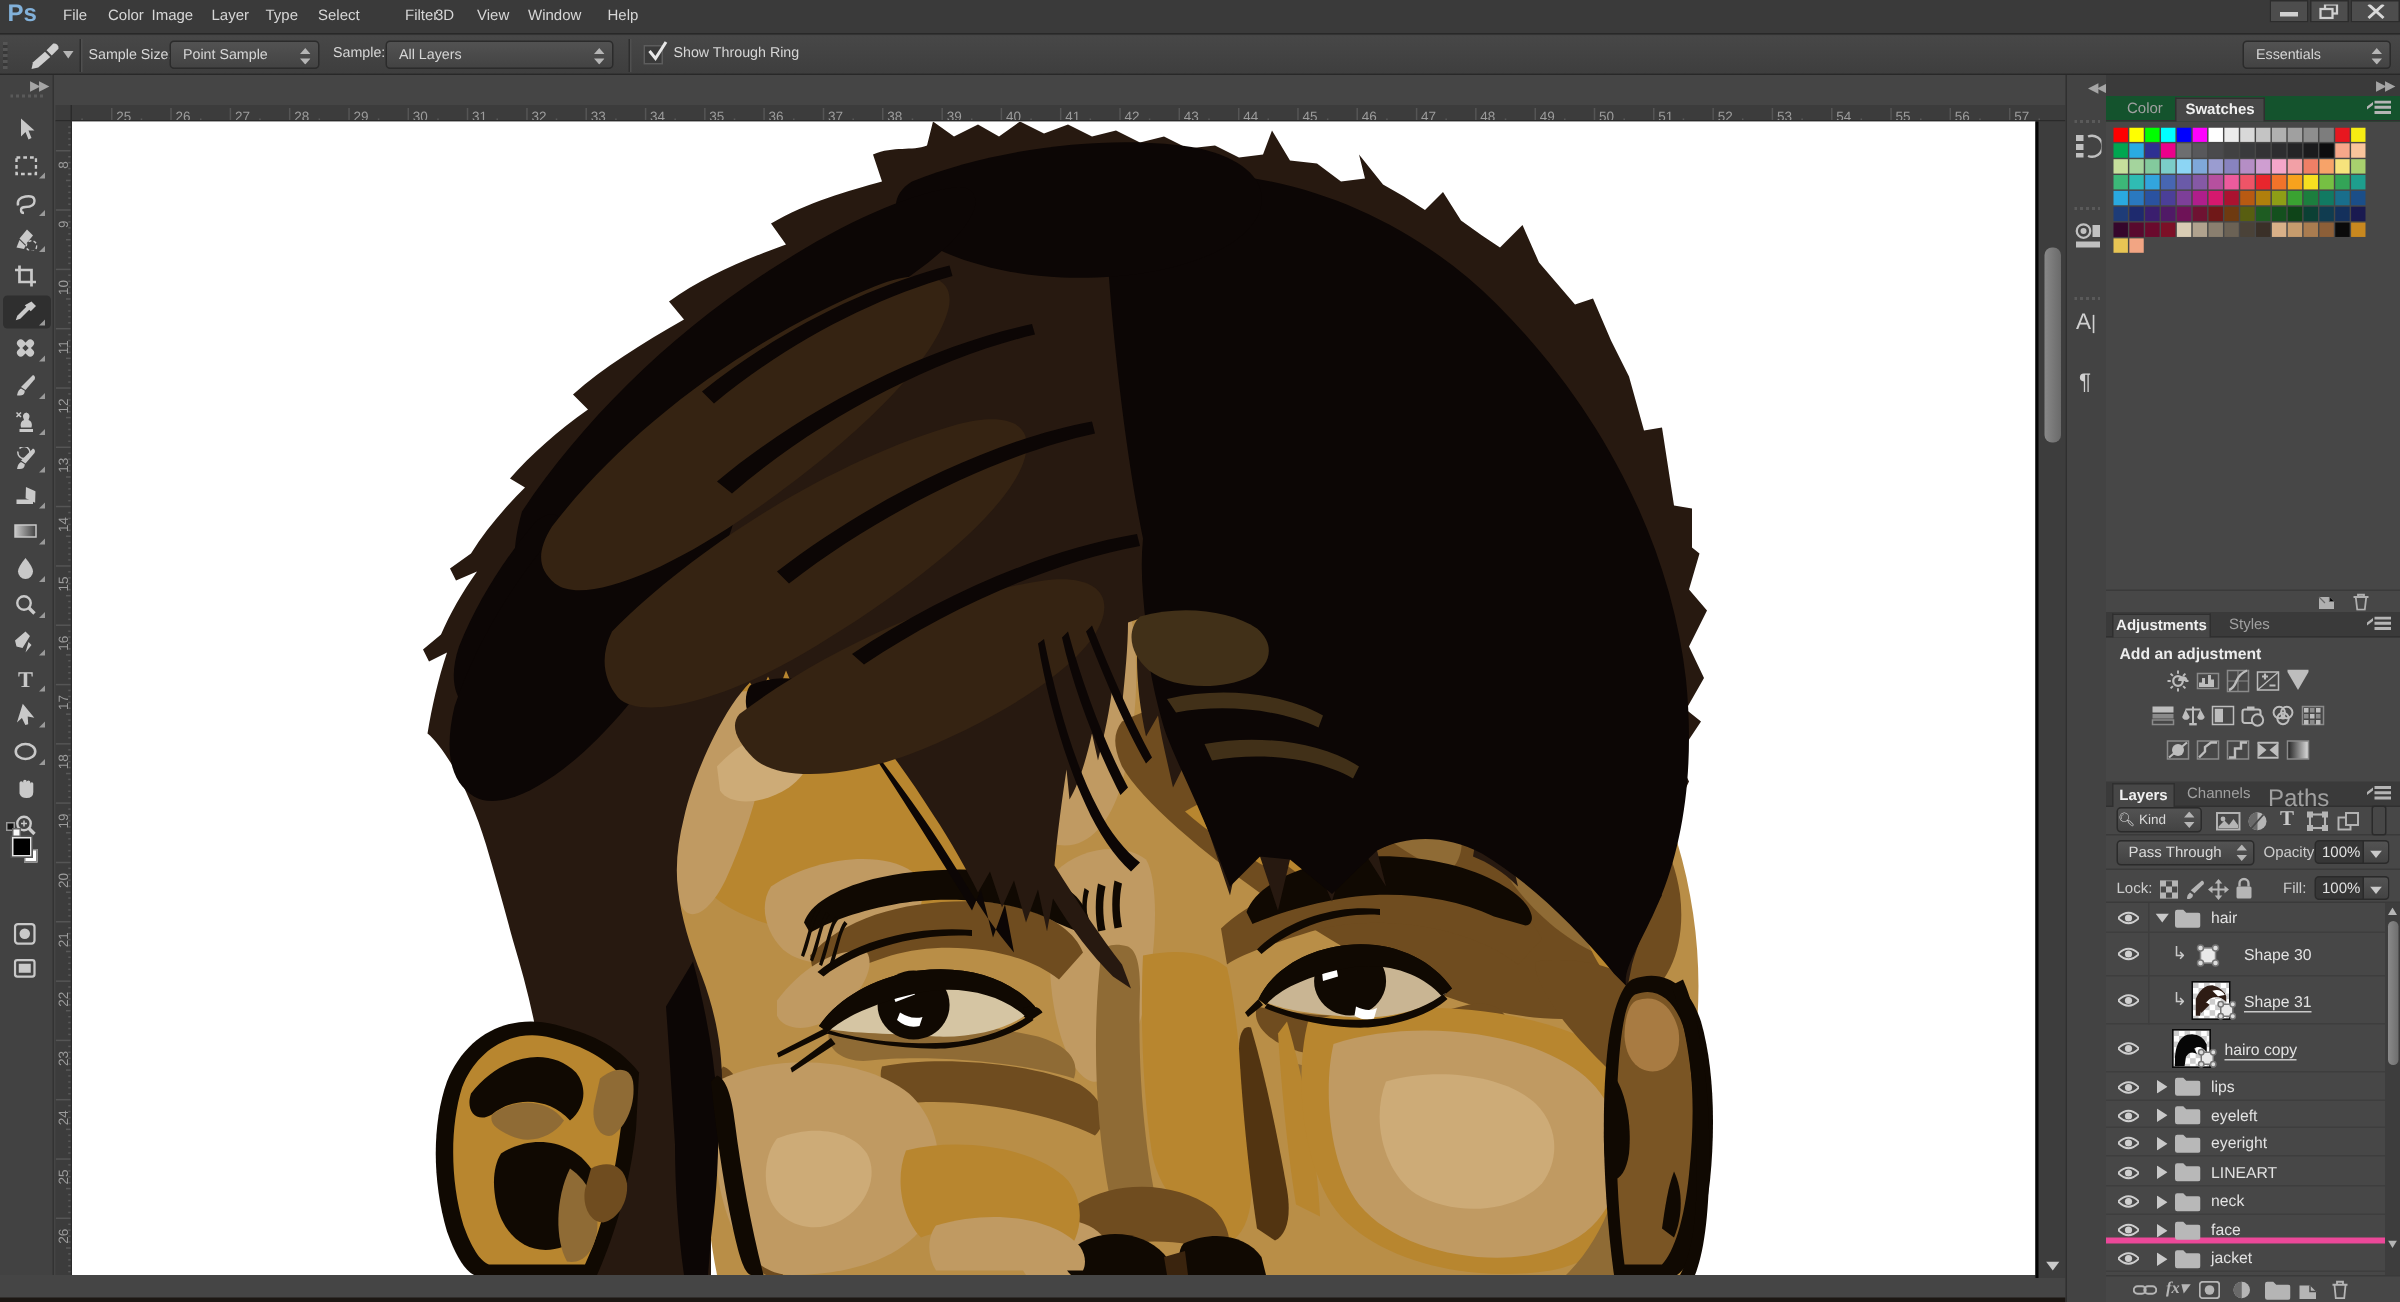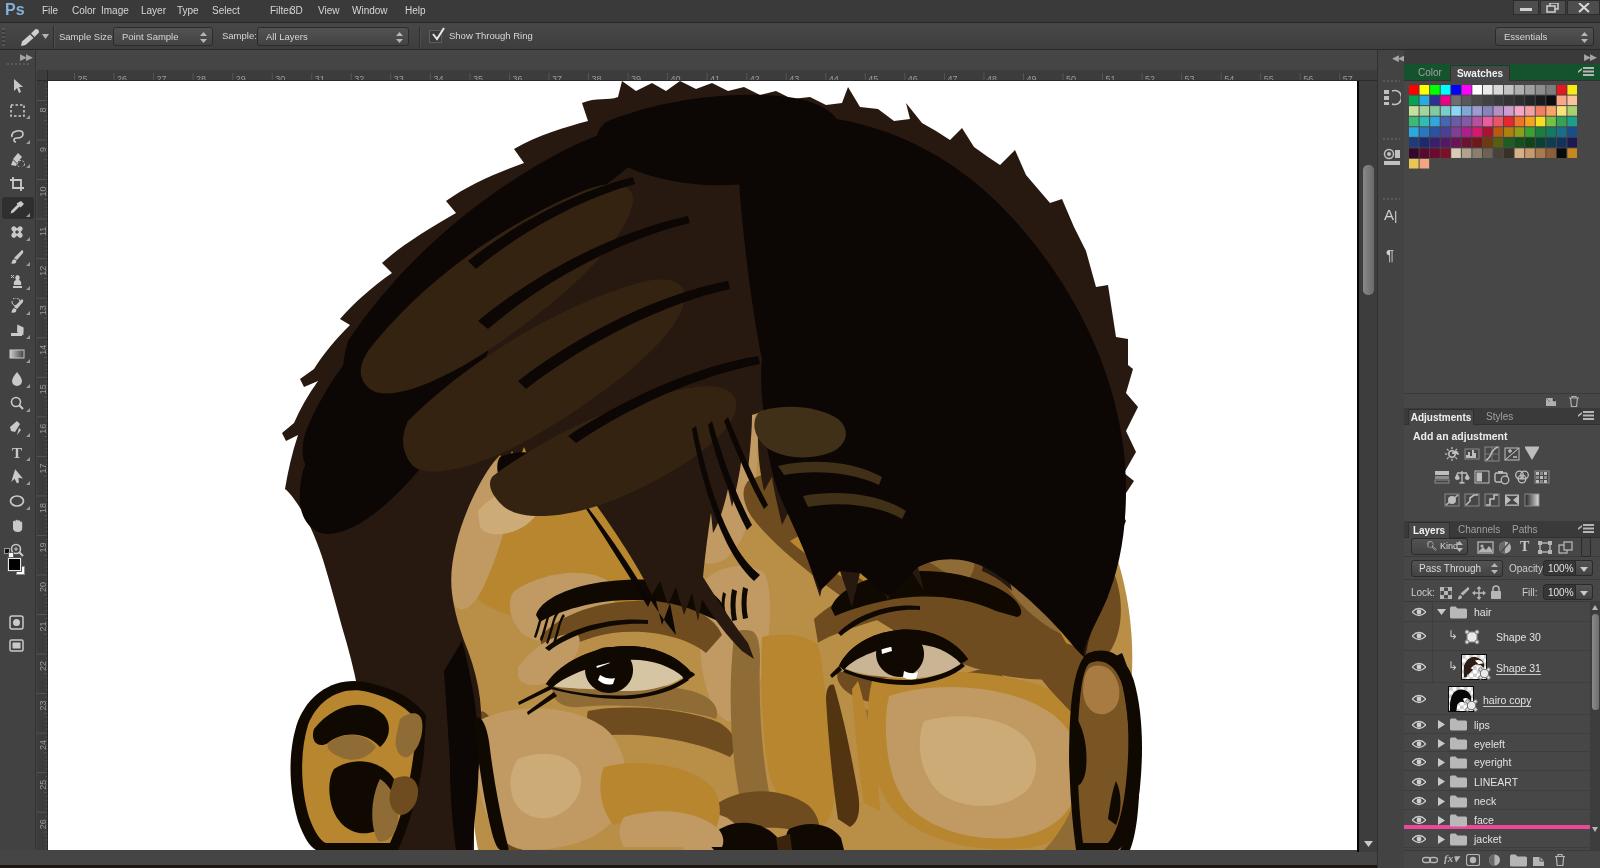--- a/index.html
+++ b/index.html
@@ -1179,31 +1179,31 @@
               <stop offset="1" stop-color="#ddd"></stop>
             </linearGradient>
           </defs>
           <rect x="1" y="2" width="14" height="12" fill="url(#gm)" stroke="#8a8a8a"></rect>
         </svg>
 </div>
 <div class="abs" style="left:0;top:466px;width:196px;height:352px;background:#474747;">
 <div class="abs" style="left:0;top:5px;width:196px;height:17px;background:#3a3a3a;border-bottom:1px solid #303030;">
           <div class="abs" style="left:4px;top:1px;width:42px;height:16px;background:#474747;border:1px solid #2f2f2f;border-bottom:none;color:#f0f0f0;font-size:10px;font-weight:bold;text-align:center;line-height:15px;">Layers</div>
           <span class="abs" style="left:54px;top:3px;color:#a0a0a0;font-size:10px;">Channels</span>
-          <span class="abs" style="left:108px;top:3px;color:#a0a0a0;font-size:10px;">Paths</span>
+          <span class="abs" style="left:108px;top:3px;color:#a0a0a0;font-size:16px;">Paths</span>
           <svg class="abs" style="right:6px;top:3px" width="16" height="10" viewBox="0 0 16 10">
             <path d="M0 3 l4-3 0 2 -4 3z" fill="#b5b5b5" transform="translate(0 1)"></path>
             <rect x="5" y="0" width="11" height="2" fill="#b5b5b5"></rect>
             <rect x="5" y="3.5" width="11" height="2" fill="#b5b5b5"></rect>
             <rect x="5" y="7" width="11" height="2" fill="#b5b5b5"></rect>
           </svg>
         </div>
 <div class="abs" style="left:0;top:19px;width:196px;height:22px;border-bottom:1px solid #3a3a3a;">
 <div class="abs" style="left:7px;top:3px;width:57px;height:17px;background:linear-gradient(#535353,#434343);border:1px solid #2b2b2b;border-radius:3px;">
-            <span class="abs" style="left:14px;top:2px;color:#d9d9d9;font-size:9px;white-space:nowrap;">🔍︎ Kind</span>
+            <span class="abs" style="left:0;top:2px;color:#d9d9d9;font-size:9px;white-space:nowrap;">🔍︎ Kind</span>
             <svg class="abs" style="right:4px;top:2px" width="7" height="11" viewBox="0 0 7 11">
               <path d="M0 4 l3.5-4 3.5 4 z M0 7 l3.5 4 3.5-4 z" fill="#b5b5b5"></path>
             </svg>
           </div>
 <svg class="abs" style="left:73px;top:5px;" width="17" height="15" viewBox="0 0 17 15">
             <rect x="1" y="2" width="15" height="11" fill="none" stroke="#b5b5b5" stroke-width="1.3"></rect>
             <circle cx="5" cy="6" r="1.6" fill="#b5b5b5"></circle>
             <path d="M2 11 l4-4 3 3 3-4 3 4 v2 h-13z" fill="#b5b5b5"></path>
           </svg>
 <svg class="abs" style="left:93px;top:5px;" width="17" height="15" viewBox="0 0 17 15">

